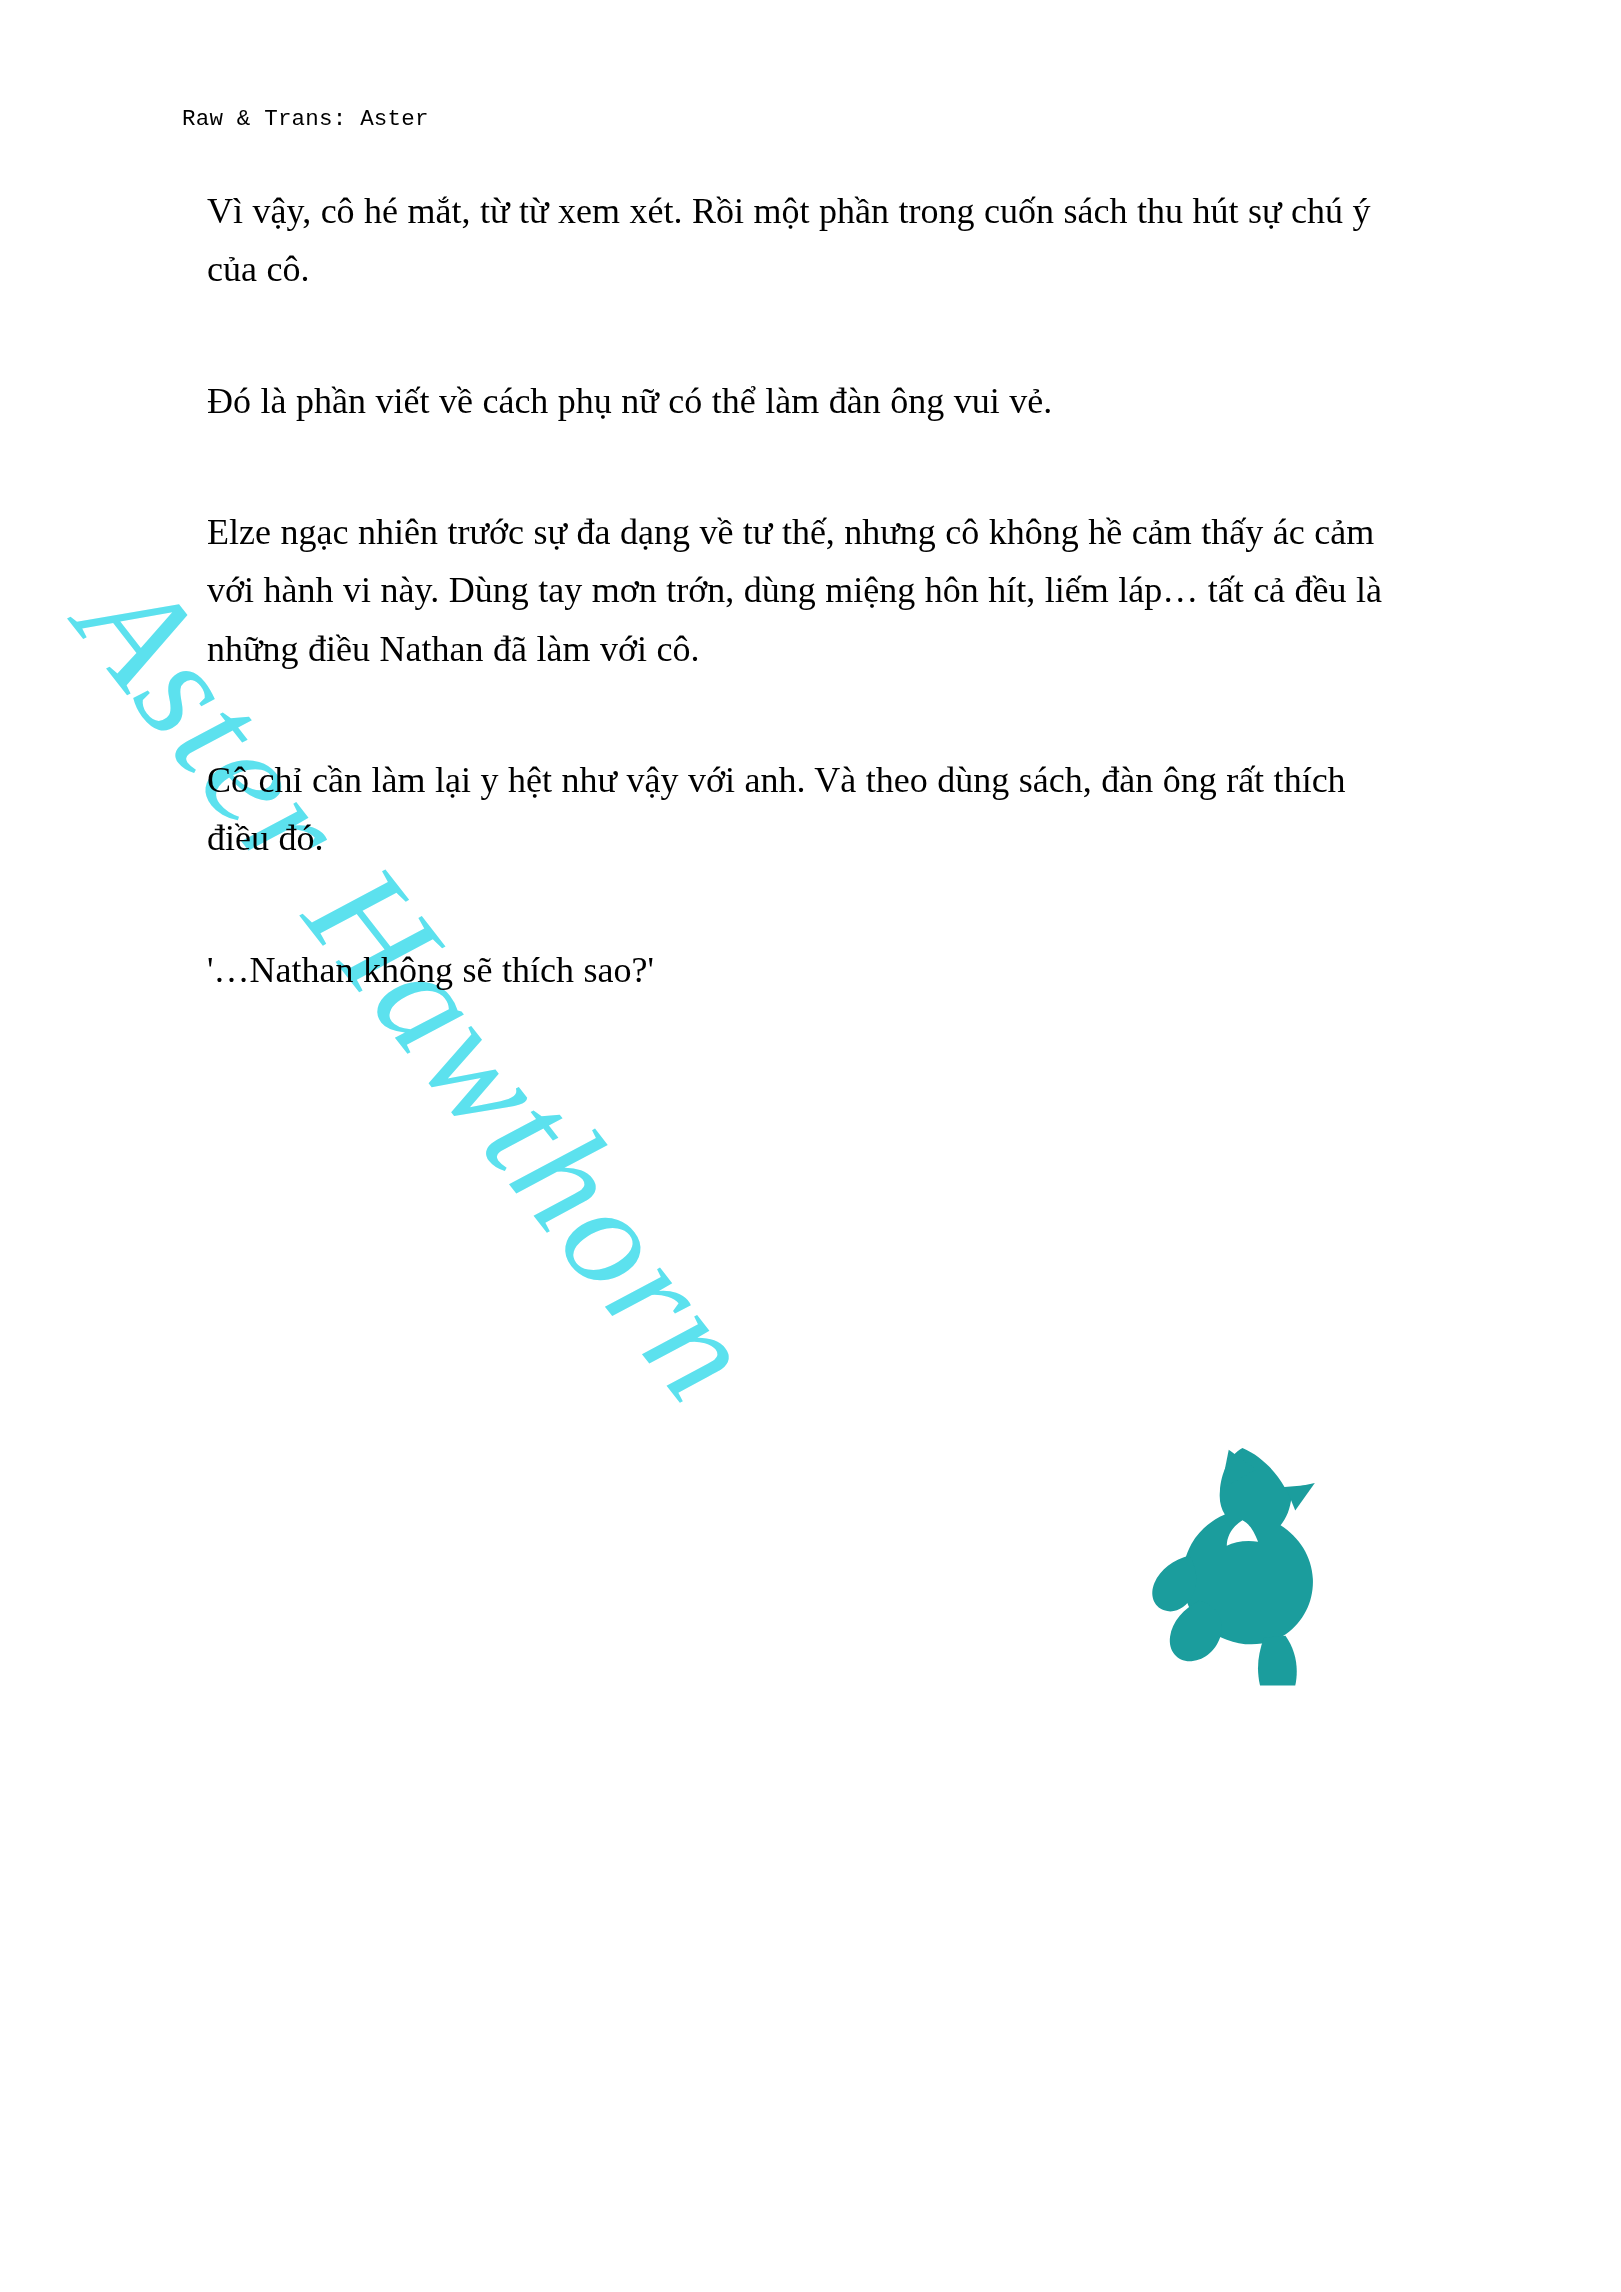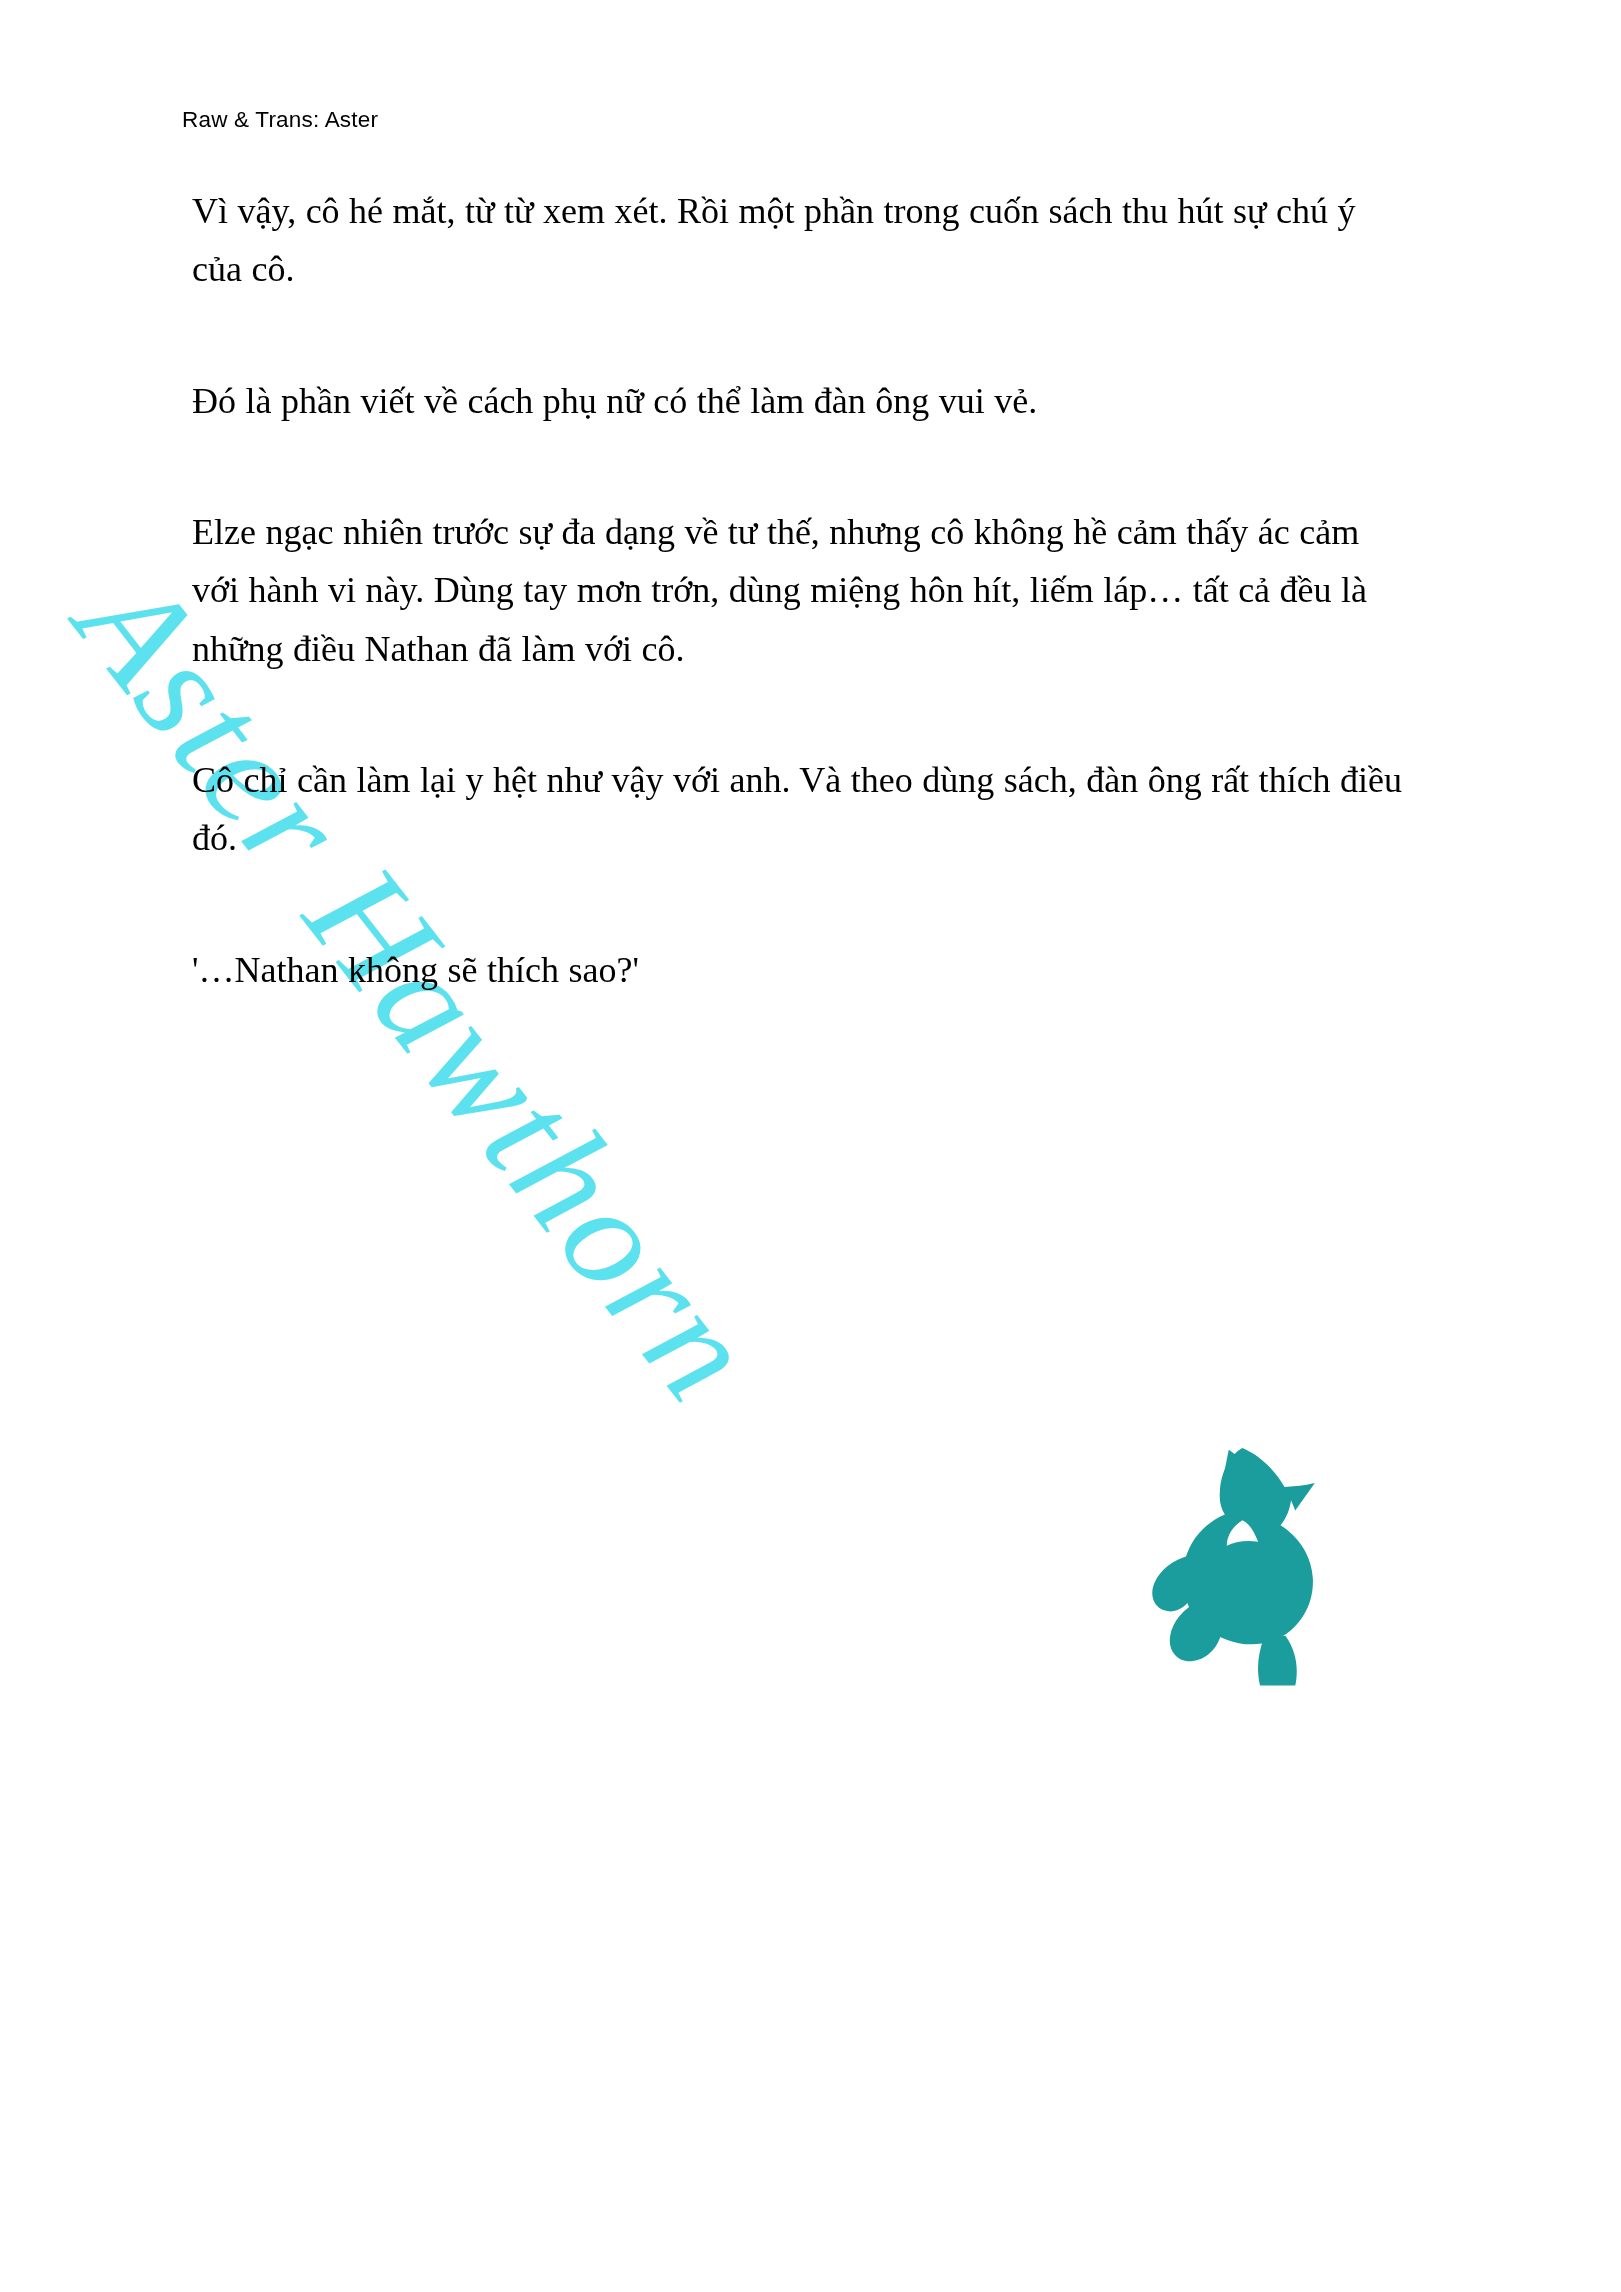--- a/index.html
+++ b/index.html
@@ -16,21 +16,21 @@
     background: #ffffff;
     overflow: hidden;
     box-sizing: border-box;
   }
 
   
   .page-header {
     position: absolute;
     top: 106px;
     left: 182px;
-    font-family: Liberation Sans, sans-serif;
+    font-family: Liberation Mono, monospace;
     font-size: 22.5px;
     line-height: 1.2;
     color: #000000;
     letter-spacing: 0.2px;
     white-space: nowrap;
     z-index: 5;
   }
 
   
   .content {
@@ -39,21 +39,21 @@
     left: 192px;
     width: 1220px;
     z-index: 4;
   }
 
   .para {
     font-family: "Liberation Serif", "DejaVu Serif", serif;
     font-size: 36px;
     line-height: 1.62;
     color: #000000;
-    margin: 0 0 73px 0;
+    margin: 0 0 73px 15px;
     text-align: left;
     word-spacing: 0.5px;
   }
 
   
   .watermark {
     position: absolute;
     left: 169px;
     top: 549px;
     font-family: "Liberation Serif", "DejaVu Serif", serif;

